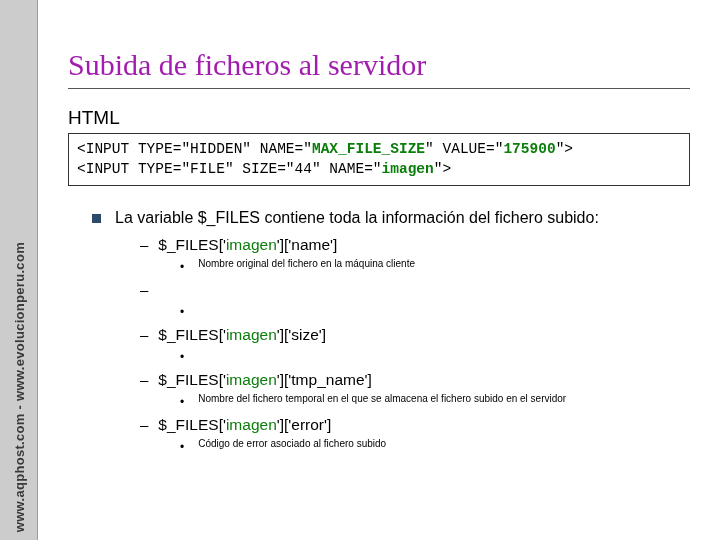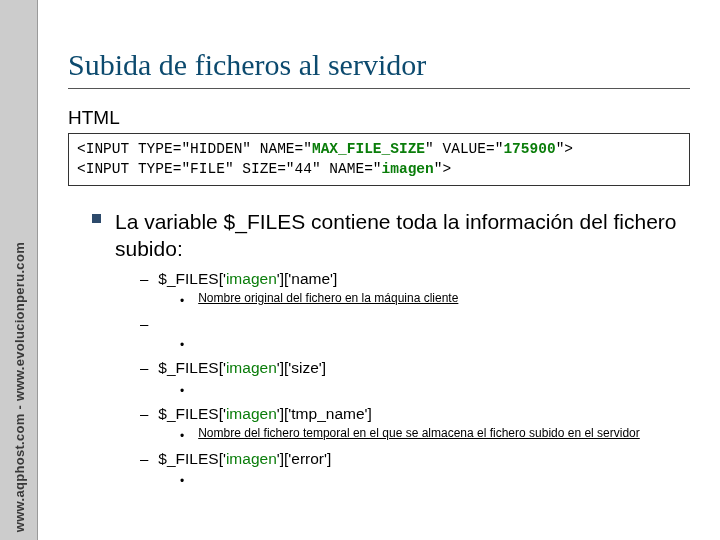--- a/index.html
+++ b/index.html
@@ -32,21 +32,21 @@
     white-space: nowrap;
   }
   .content {
     flex: 1;
     padding: 48px 30px 20px 30px;
   }
   .title {
     font-family: "Times New Roman", Times, serif;
     font-size: 30px;
     font-weight: normal;
-    color: #0c4a6e;
+    color: #a21caf;
     margin-bottom: 6px;
   }
   .title-rule {
     border: none;
     border-top: 1px solid #555;
     margin-bottom: 18px;
   }
   .html-label {
     text-align: left;
     font-size: 19px;
@@ -74,21 +74,21 @@
   }
   .square-bullet {
     width: 9px;
     height: 9px;
     background: #2d4a6b;
     margin-top: 6px;
     margin-right: 14px;
     flex-shrink: 0;
   }
   .bullet-text {
-    font-size: 21px;
+    font-size: 16px;
     line-height: 1.3;
     color: #000;
   }
   .sub-list {
     padding-left: 48px;
     margin-top: 4px;
   }
   .dash-row {
     display: flex;
     align-items: flex-start;
@@ -116,24 +116,23 @@
     margin-bottom: 2px;
   }
   .dot {
     font-size: 12px;
     margin-right: 14px;
     margin-top: 3px;
     color: #000;
     flex-shrink: 0;
   }
   .dot-text {
-    font-size: 12px;
-    color: #000;
-    line-height: 1.3;
-    text-decoration: underline;
+    font-size: 10px;
+    color: #000;
+    line-height: 1.3;
   }
 </style>
 </head>
 <body>
 
 <div class="sidebar">
   <div class="sidebar-text">www.aqphost.com - www.evolucionperu.com</div>
 </div>
 
 <div class="content">
@@ -185,17 +184,18 @@
         <div class="dot">•</div>
         <div class="dot-text">Nombre del fichero temporal en el que se almacena el fichero subido en el servidor</div>
       </div>
 
       <div class="dash-row">
         <div class="dash">–</div>
         <div class="dash-text"><span>$_FILES['</span><span class="green">imagen</span><span>']['error']</span></div>
       </div>
       <div class="dot-row">
         <div class="dot">•</div>
+        <div class="dot-text">Código de error asociado al fichero subido</div>
       </div>
 
     </div>
   </div>
 </div>
 
 </body></html>

